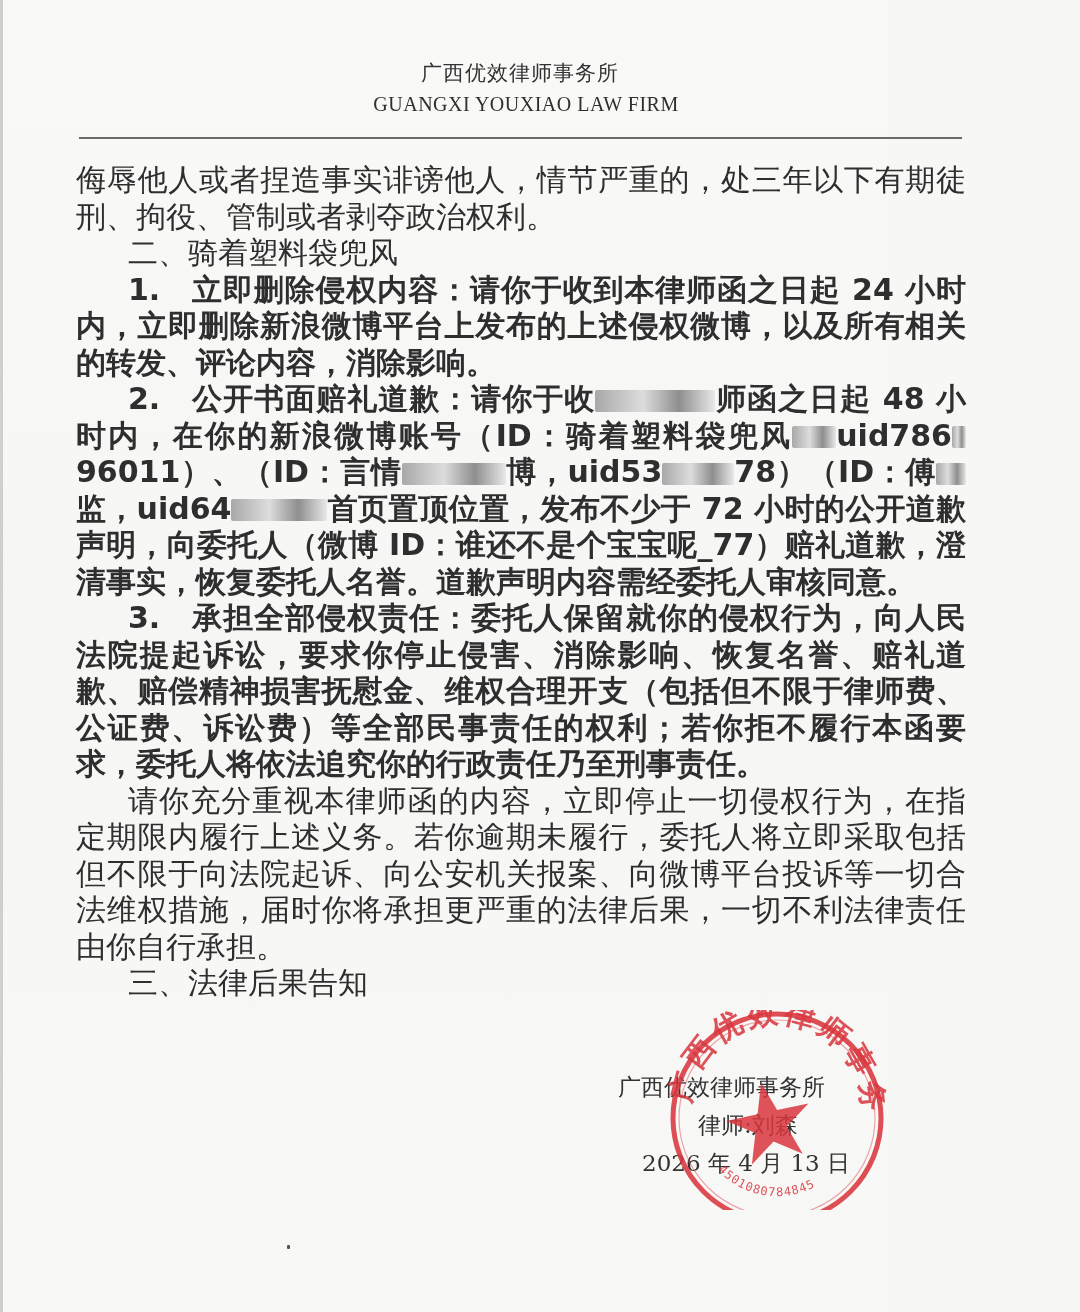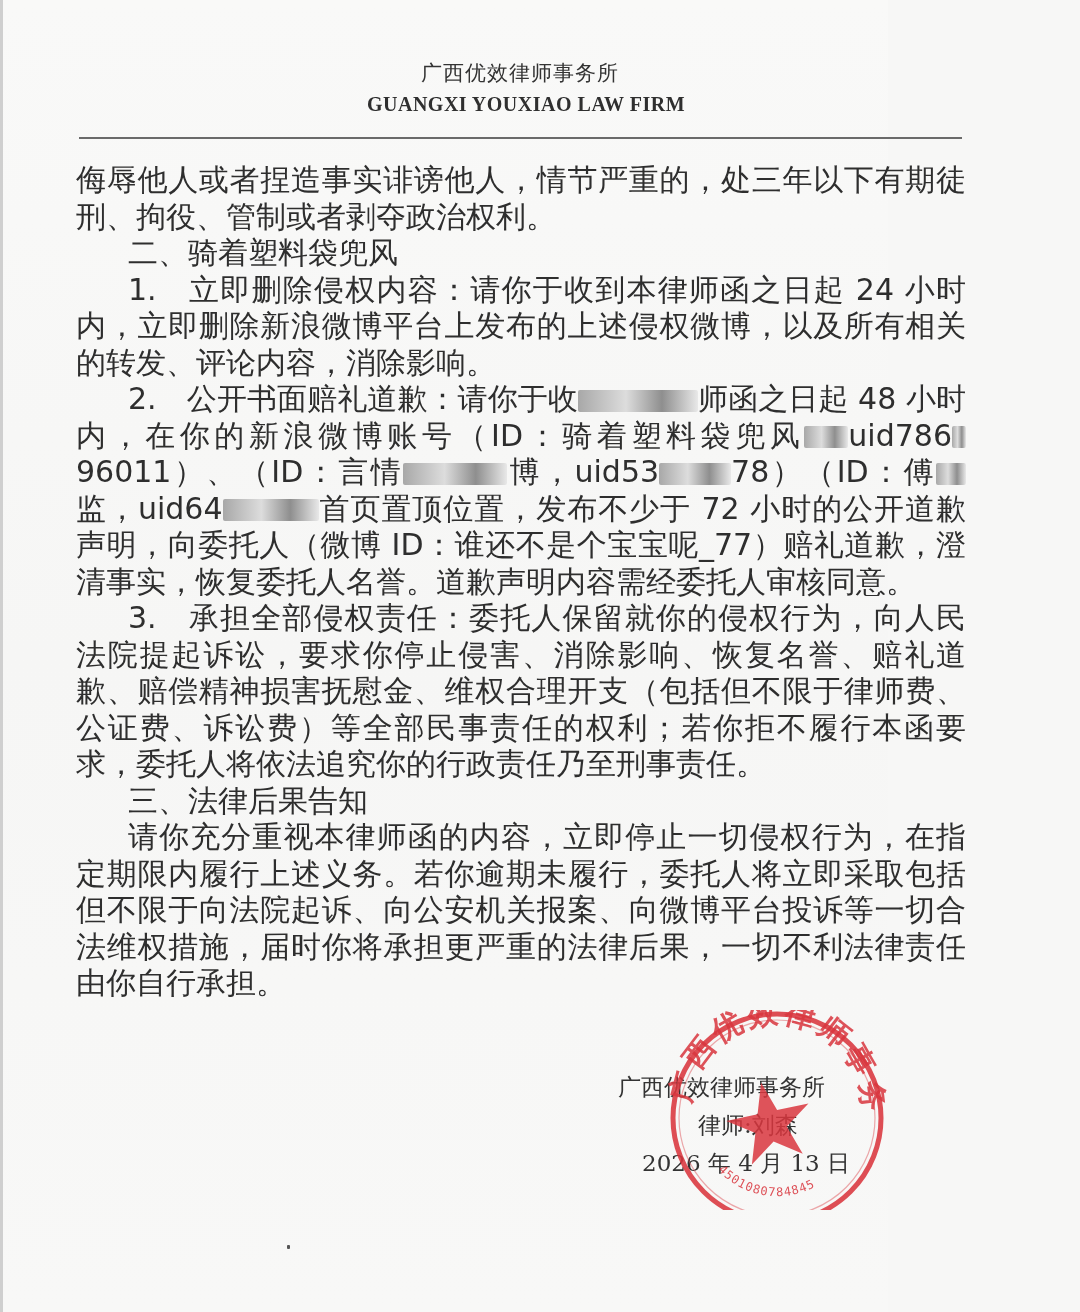--- a/index.html
+++ b/index.html
@@ -35,21 +35,21 @@
     }
     .letterhead .cn {
       font-family: "DejaVu Sans", sans-serif;
       font-size: 21px;
       color: #333;
       letter-spacing: 1px;
       line-height: 30px;
     }
     .letterhead .en {
       font-family: "Liberation Serif", serif;
-      font-weight: bold;
+      font-weight: normal;
       font-size: 20px;
       color: #2f2f2f;
       letter-spacing: 0.5px;
       line-height: 28px;
       margin-top: 2px;
       margin-left: 12px;
     }
     .rule {
       position: absolute;
       left: 79px; top: 137px;
@@ -64,21 +64,21 @@
       font-size: 30px;
       line-height: 36.5px;
       color: #2e2e2e;
       text-align: justify;
     }
     .body-text p {
       margin: 0;
       padding: 0;
     }
     .indent { text-indent: 52px; }
-    .num-indent { text-indent: 52px; }
+    .num-indent { text-indent: 52px; font-weight: bold; }
     .redact {
       display: inline-block;
       height: 22px;
       vertical-align: middle;
       background: linear-gradient(90deg, #9a9a9a 0%, #d8d8d8 40%, #7c7c7c 70%, #e6e6e6 100%);
       opacity: 0.85;
       border-radius: 2px;
     }
     .sign-block {
       position: absolute;
@@ -120,22 +120,22 @@
   </div>
 
   <div class="rule"></div>
 
   <div class="body-text">
     <p>侮辱他人或者捏造事实诽谤他人，情节严重的，处三年以下有期徒刑、拘役、管制或者剥夺政治权利。</p>
     <p class="indent">二、骑着塑料袋兜风</p>
     <p class="num-indent">1.　立即删除侵权内容：请你于收到本律师函之日起 24 小时内，立即删除新浪微博平台上发布的上述侵权微博，以及所有相关的转发、评论内容，消除影响。</p>
     <p class="num-indent"><span>2.　公开书面赔礼道歉：请你于收</span><span class="redact" style="width:120px"></span><span>师函之日起 48 小时内，在你的新浪微博账号（ID：骑着塑料袋兜风</span><span class="redact" style="width:44px"></span><span>uid786</span><span class="redact" style="width:14px"></span><span>96011）、（ID：言情</span><span class="redact" style="width:104px"></span><span>博，uid53</span><span class="redact" style="width:72px"></span><span>78）（ID：傅</span><span class="redact" style="width:30px"></span><span>监，uid64</span><span class="redact" style="width:96px"></span><span>首页置顶位置，发布不少于 72 小时的公开道歉声明，向委托人（微博 ID：谁还不是个宝宝呢_77）赔礼道歉，澄清事实，恢复委托人名誉。道歉声明内容需经委托人审核同意。</span></p>
     <p class="num-indent">3.　承担全部侵权责任：委托人保留就你的侵权行为，向人民法院提起诉讼，要求你停止侵害、消除影响、恢复名誉、赔礼道歉、赔偿精神损害抚慰金、维权合理开支（包括但不限于律师费、公证费、诉讼费）等全部民事责任的权利；若你拒不履行本函要求，委托人将依法追究你的行政责任乃至刑事责任。</p>
+    <p class="indent">请你充分重视本律师函的内容，立即停止一切侵权行为，在指定期限内履行上述义务。若你逾期未履行，委托人将立即采取包括但不限于向法院起诉、向公安机关报案、向微博平台投诉等一切合法维权措施，届时你将承担更严重的法律后果，一切不利法律责任由你自行承担。</p>
     <p class="indent">三、法律后果告知</p>
-    <p class="indent">请你充分重视本律师函的内容，立即停止一切侵权行为，在指定期限内履行上述义务。若你逾期未履行，委托人将立即采取包括但不限于向法院起诉、向公安机关报案、向微博平台投诉等一切合法维权措施，届时你将承担更严重的法律后果，一切不利法律责任由你自行承担。</p>
   </div>
 
   <svg class="seal" viewBox="0 0 230 200" xmlns="http://www.w3.org/2000/svg">
     <defs>
       <path id="sealArc" d="M 30 112 A 86 86 0 1 1 200 112" fill="none"></path>
       <path id="sealBottom" d="M 48 150 A 80 80 0 0 0 182 150" fill="none"></path>
     </defs>
     <circle cx="115" cy="108" r="104" fill="none" stroke="#d9363e" stroke-width="5" opacity="0.88"></circle>
     <circle cx="115" cy="108" r="98" fill="none" stroke="#e0555b" stroke-width="1.2" opacity="0.5"></circle>
     <text font-family="DejaVu Sans, sans-serif" font-size="30" font-weight="bold" fill="#d9363e" opacity="0.85" letter-spacing="4">

